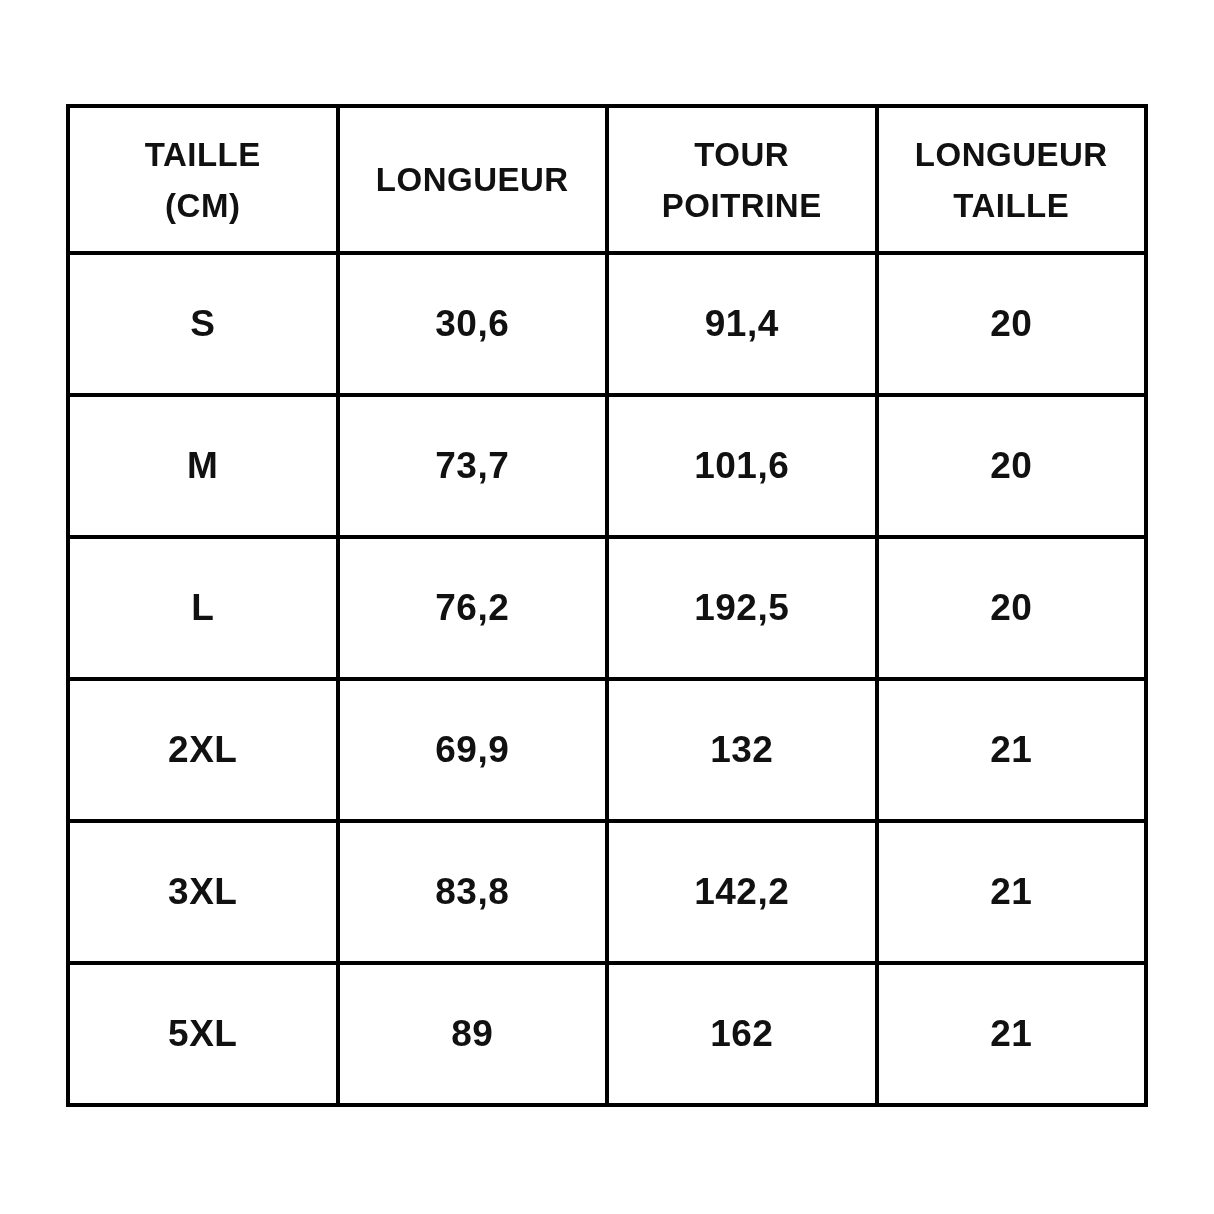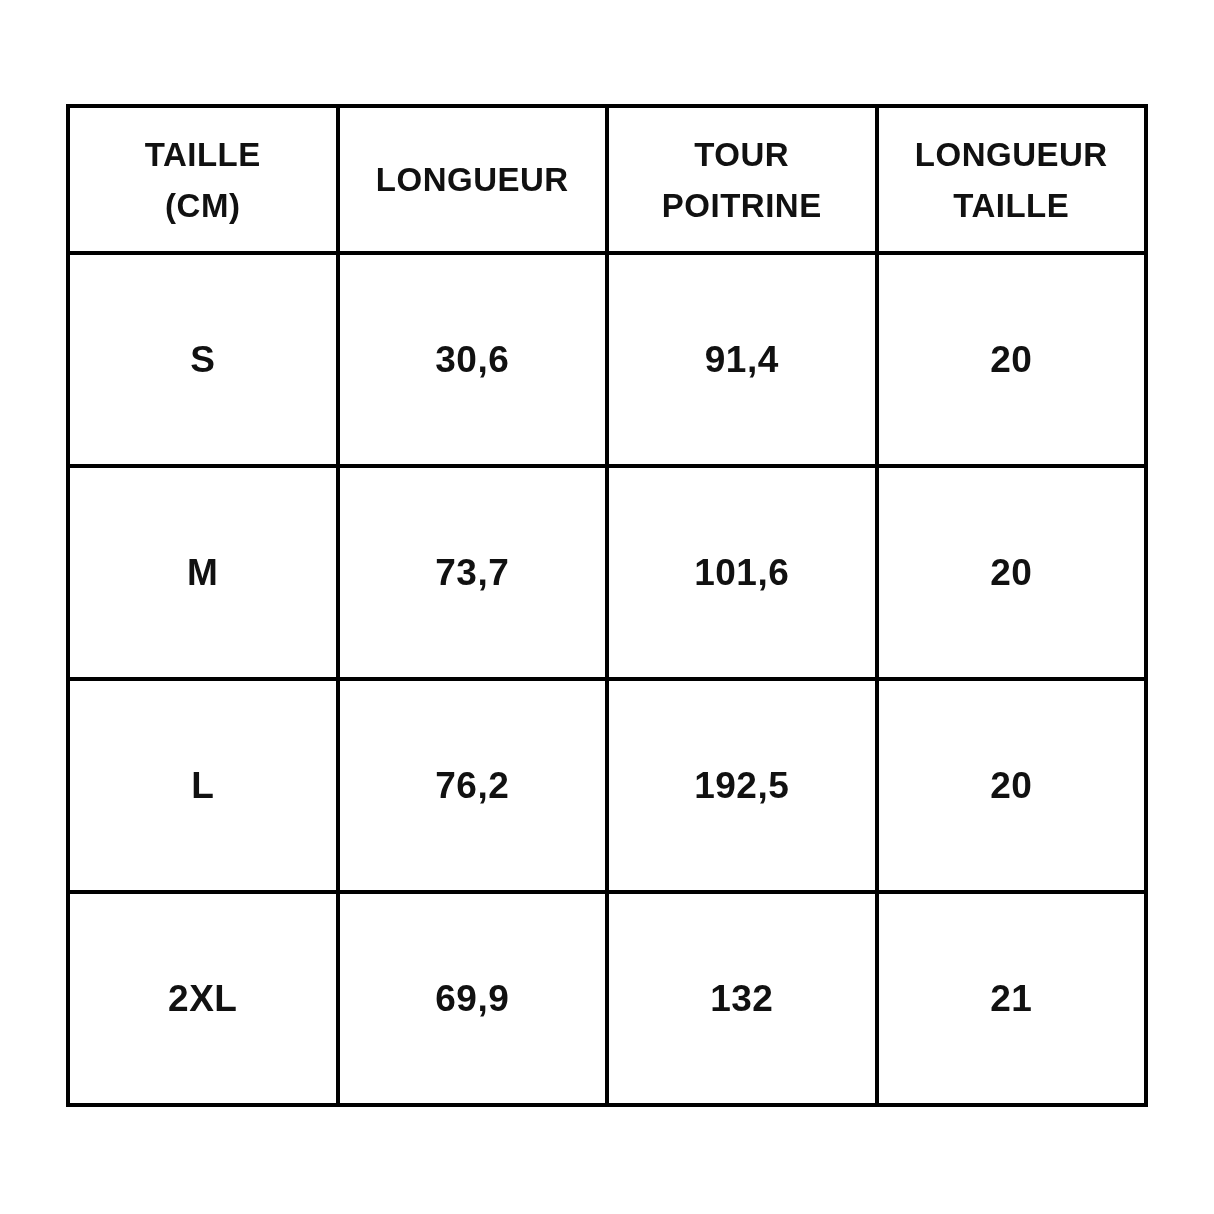--- a/index.html
+++ b/index.html
@@ -99,14 +99,26 @@
         <td>76,2</td>
         <td>192,5</td>
         <td>20</td>
       </tr>
       <tr>
         <td>2XL</td>
         <td>69,9</td>
         <td>132</td>
         <td>21</td>
       </tr>
+      <tr>
+        <td>3XL</td>
+        <td>83,8</td>
+        <td>142,2</td>
+        <td>21</td>
+      </tr>
+      <tr>
+        <td>5XL</td>
+        <td>89</td>
+        <td>162</td>
+        <td>21</td>
+      </tr>
     </tbody>
 </table>
 
 </body></html>

